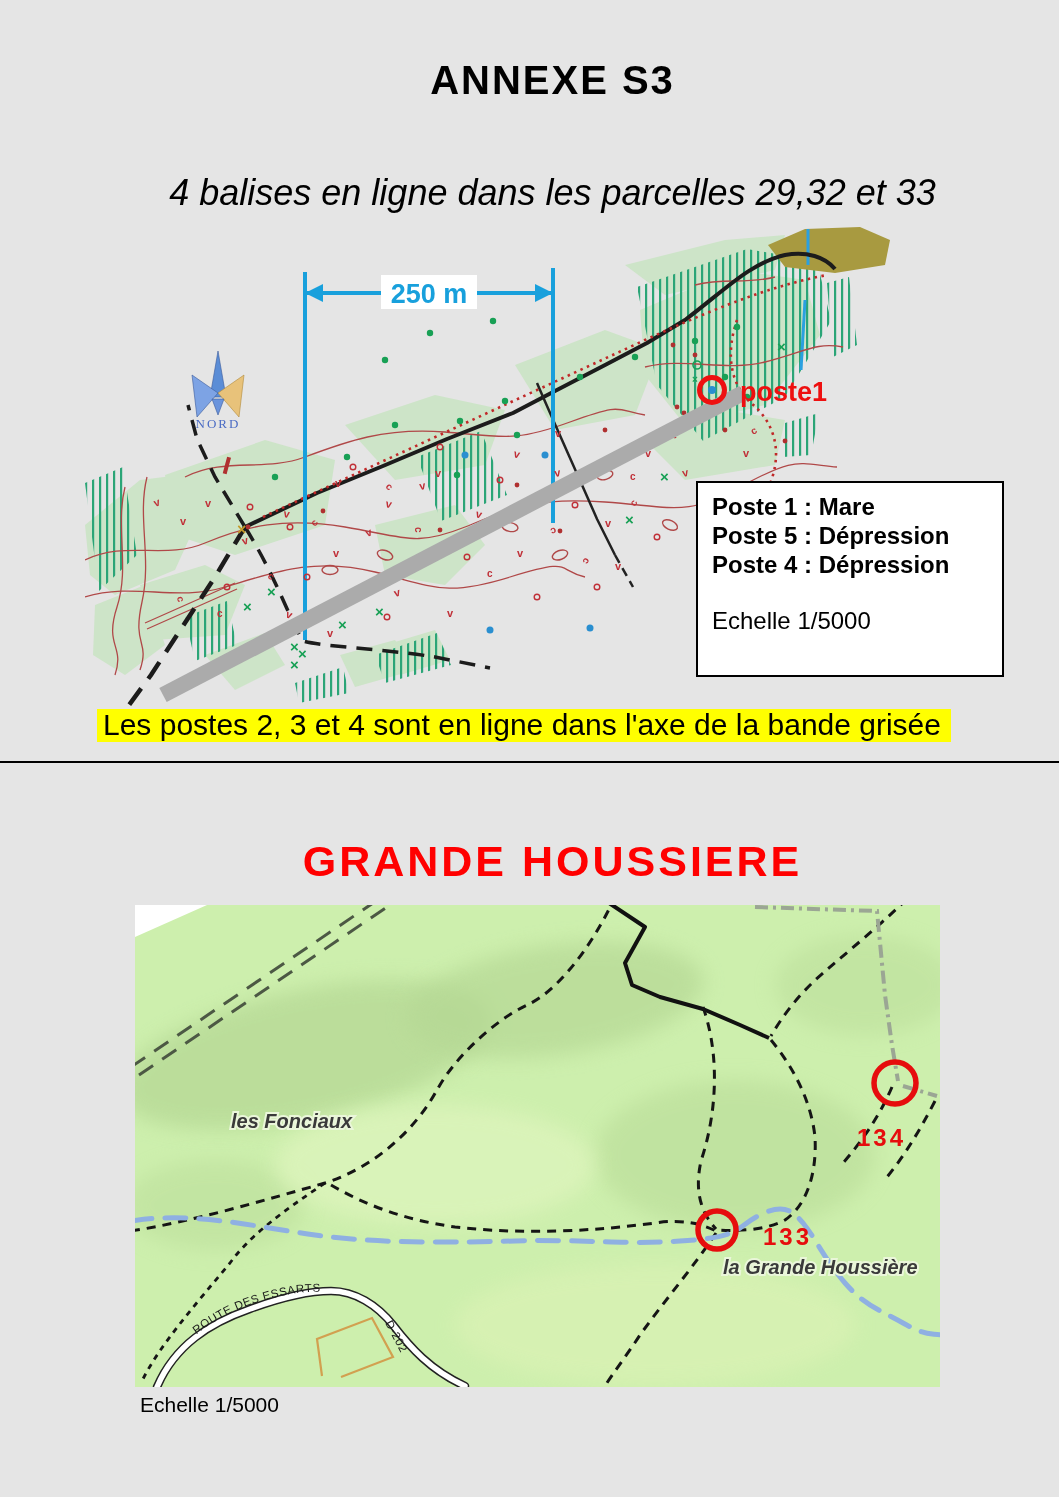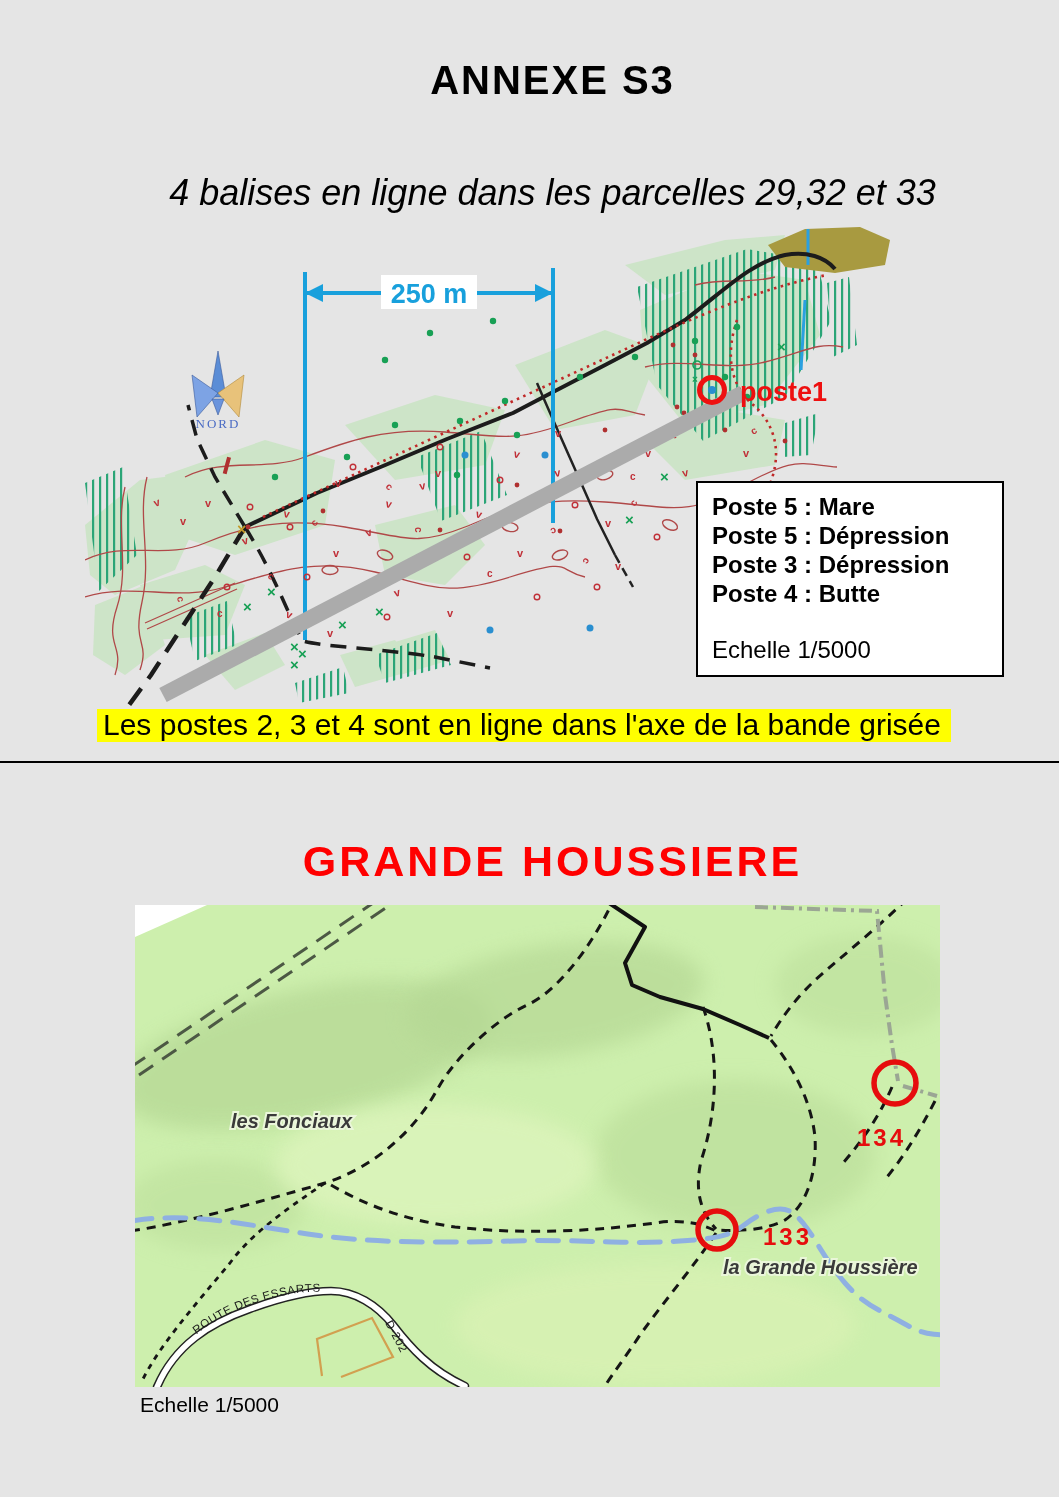--- a/index.html
+++ b/index.html
@@ -279,24 +279,23 @@
       <text class="m1-nord" x="133" y="203" text-anchor="middle">NORD</text>
     </g>
 
     <g>
       <circle cx="627" cy="165" r="12.5" fill="none" stroke="#ee1010" stroke-width="5"></circle>
       <text class="m1-poste" x="655" y="176">poste1</text>
     </g>
   </svg>
 
   <div class="infobox">
-    <div>Poste 5 : Mare</div>
+    <div>Poste 1 : Mare</div>
     <div>Poste 5 : Dépression</div>
-    <div>Poste 3 : Dépression</div>
-    <div>Poste 4 : Butte</div>
+    <div>Poste 4 : Dépression</div>
     <div class="scale">Echelle 1/5000</div>
   </div>
 
   <div class="note">Les postes 2, 3 et 4 sont en ligne dans l'axe de la bande grisée</div>
   <div class="divider"></div>
 
   <div class="title h-grande">GRANDE HOUSSIERE</div>
 
   <svg class="map2" width="805" height="482" viewBox="0 0 805 482">
     <defs>

